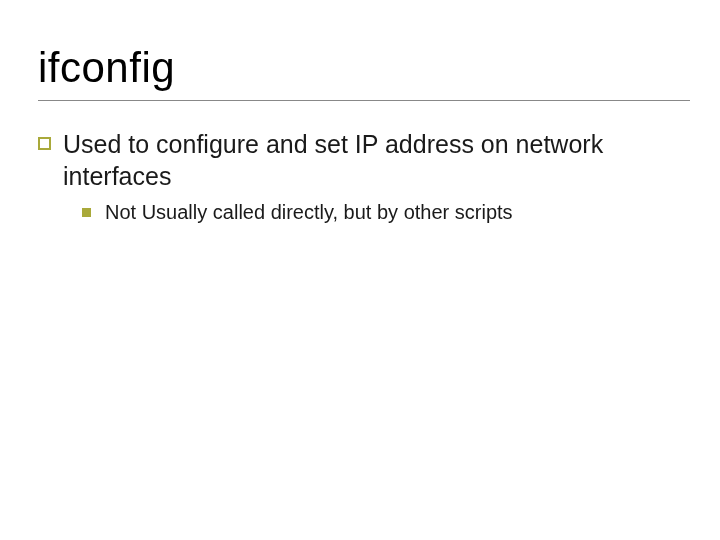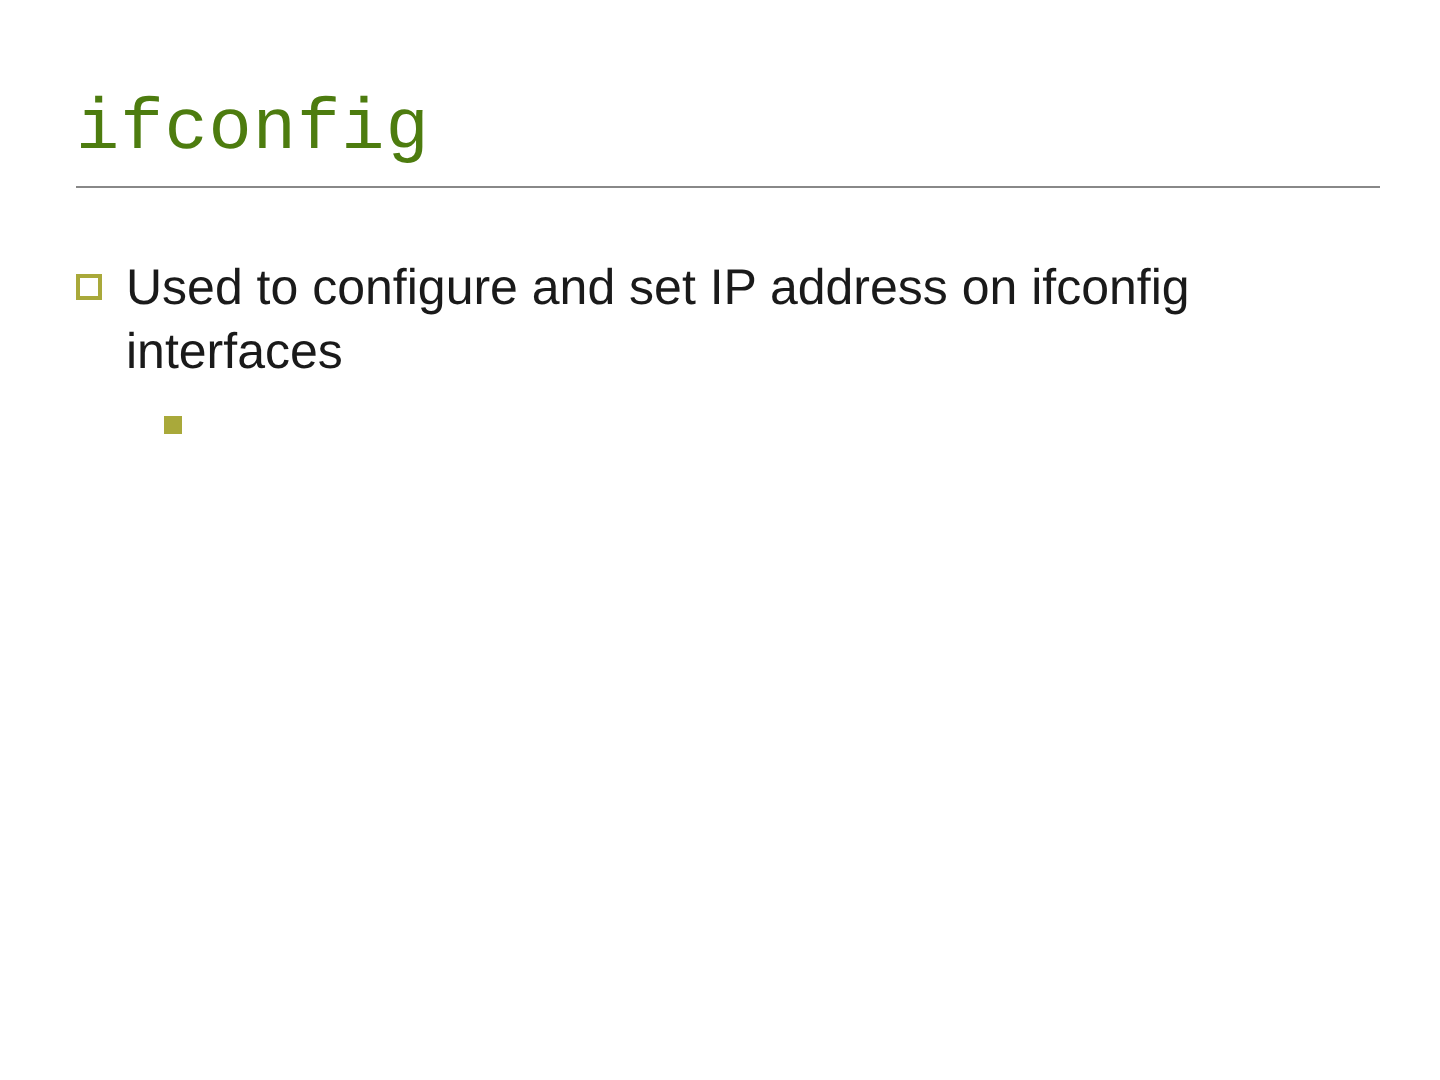--- a/index.html
+++ b/index.html
@@ -18,23 +18,23 @@
     height: 540px;
     box-sizing: border-box;
   }
   .title-wrap {
     position: absolute;
     left: 38px;
     top: 44px;
     right: 30px;
   }
   .title {
-    font-family: Liberation Mono, monospace;
-    font-size: 36px;
-    color: #4d7c0f;
+    font-family: Liberation Sans, sans-serif;
+    font-size: 42px;
+    color: #000000;
     letter-spacing: 0.5px;
     margin: 0 0 8px 0;
     font-weight: normal;
   }
   .title-underline {
     border-bottom: 1px solid #888;
     margin-top: 2px;
   }
   .body {
     position: absolute;
@@ -85,23 +85,24 @@
 
   <div class="title-wrap">
     <h1 class="title">ifconfig</h1>
     <div class="title-underline"></div>
   </div>
 
   <div class="body">
 
     <div class="bullet-row">
       <span class="bullet-square"></span>
-      <span class="bullet-text">Used to configure and set IP address on ifconfig interfaces</span>
+      <span class="bullet-text">Used to configure and set IP address on network interfaces</span>
     </div>
 
     <div class="bullet-row sub">
       <span class="bullet-square filled"></span>
+      <span class="bullet-text">Not Usually called directly, but by other scripts</span>
     </div>
 
 
   </div>
 
 </div>
 
 </body></html>

